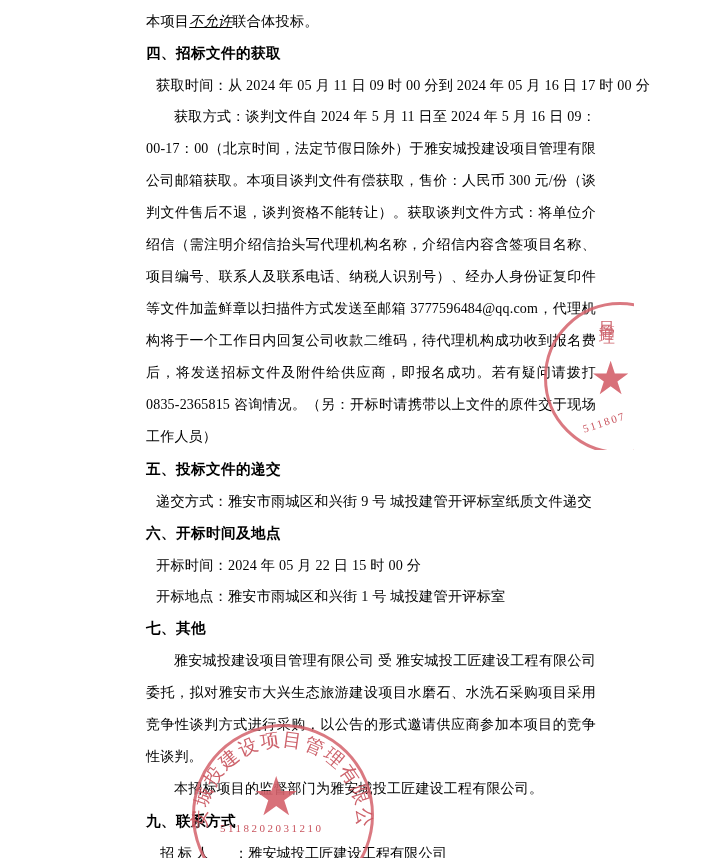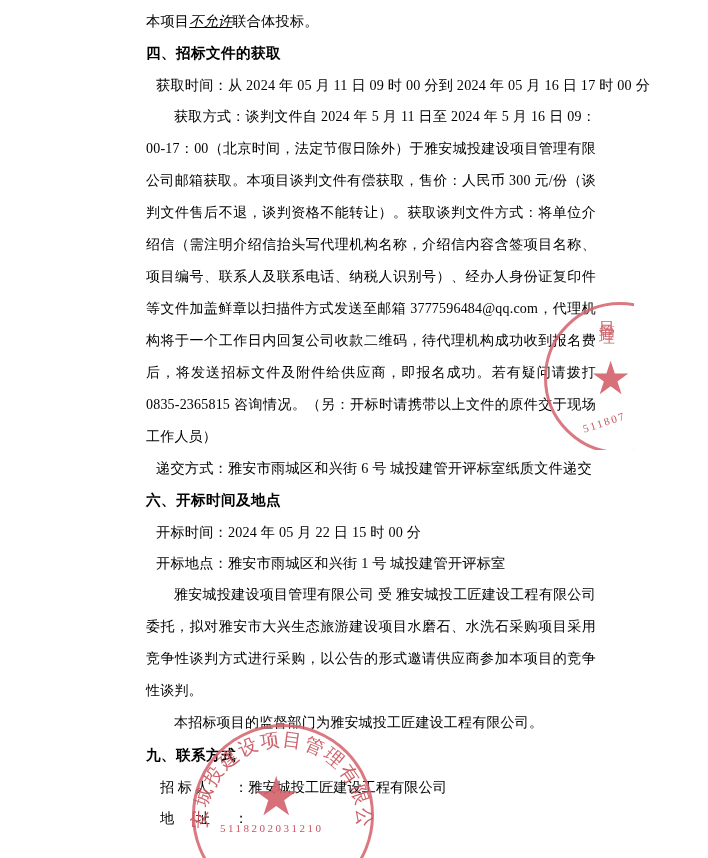--- a/index.html
+++ b/index.html
@@ -160,26 +160,28 @@
 <body>
 
 <div class="page">
 
   <div class="line indent2">本项目<span class="italic-u">不允许</span>联合体投标。</div>
 
   <div class="heading">四、招标文件的获取</div>
   <div class="line indent1">获取时间：从 2024 年 05 月 11 日  09 时 00 分到 2024 年 05 月 16 日  17 时 00 分</div>
   <div class="para indent2" style="text-indent:28px;">获取方式：谈判文件自 2024 年 5 月 11 日至 2024 年 5 月 16 日 09：00-17：00（北京时间，法定节假日除外）于雅安城投建设项目管理有限公司邮箱获取。本项目谈判文件有偿获取，售价：人民币 300 元/份（谈判文件售后不退，谈判资格不能转让）。获取谈判文件方式：将单位介绍信（需注明介绍信抬头写代理机构名称，介绍信内容含签项目名称、项目编号、联系人及联系电话、纳税人识别号）、经办人身份证复印件等文件加盖鲜章以扫描件方式发送至邮箱 3777596484@qq.com，代理机构将于一个工作日内回复公司收款二维码，待代理机构成功收到报名费后，将发送招标文件及附件给供应商，即报名成功。若有疑问请拨打 0835-2365815 咨询情况。（另：开标时请携带以上文件的原件交于现场工作人员）</div>
 
-  <div class="line indent1">递交方式：雅安市雨城区和兴街 6 号  城投建管开评标室纸质文件递交</div>
+  <div class="heading">五、投标文件的递交</div>
+  <div class="line indent1">递交方式：雅安市雨城区和兴街 9 号  城投建管开评标室纸质文件递交</div>
 
   <div class="heading">六、开标时间及地点</div>
   <div class="line indent1">开标时间：2024 年 05 月 22 日  15 时 00 分</div>
   <div class="line indent1">开标地点：雅安市雨城区和兴街 1 号  城投建管开评标室</div>
 
+  <div class="heading">七、其他</div>
   <div class="para indent2" style="text-indent:28px;">雅安城投建设项目管理有限公司 受 雅安城投工匠建设工程有限公司 委托，拟对雅安市大兴生态旅游建设项目水磨石、水洗石采购项目采用竞争性谈判方式进行采购，以公告的形式邀请供应商参加本项目的竞争性谈判。</div>
 
   <div class="para indent2" style="text-indent:28px;">本招标项目的监督部门为雅安城投工匠建设工程有限公司。</div>
 
   <div class="heading">九、联系方式</div>
 
   <div class="contact-row">
     <span class="contact-label">招 标 人</span>：<span>雅安城投工匠建设工程有限公司</span>
   </div>
   <div class="contact-row">

